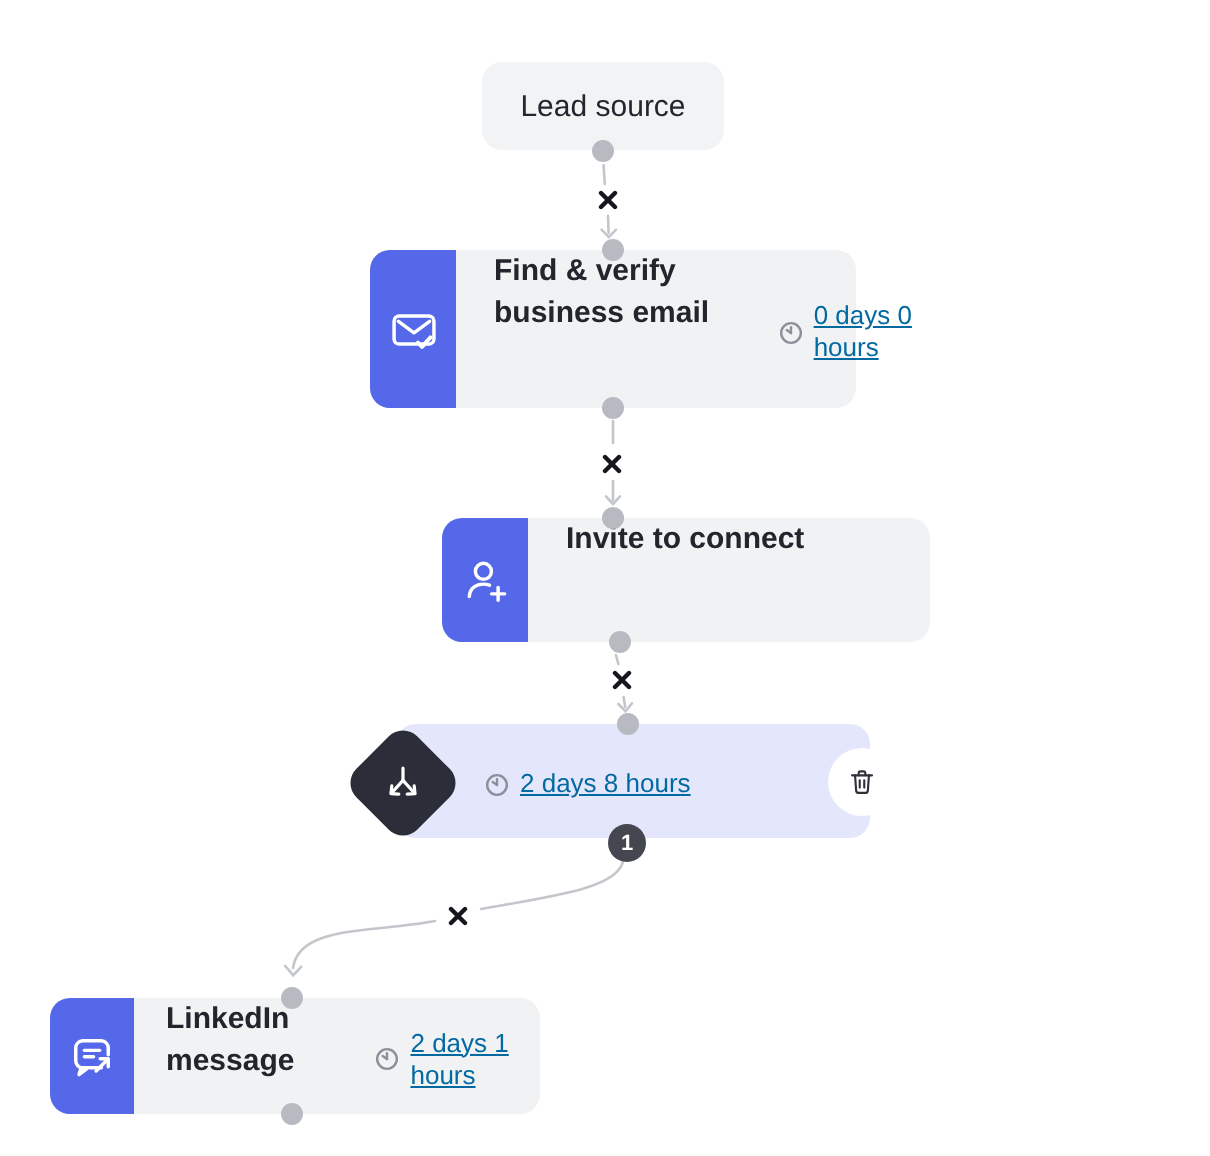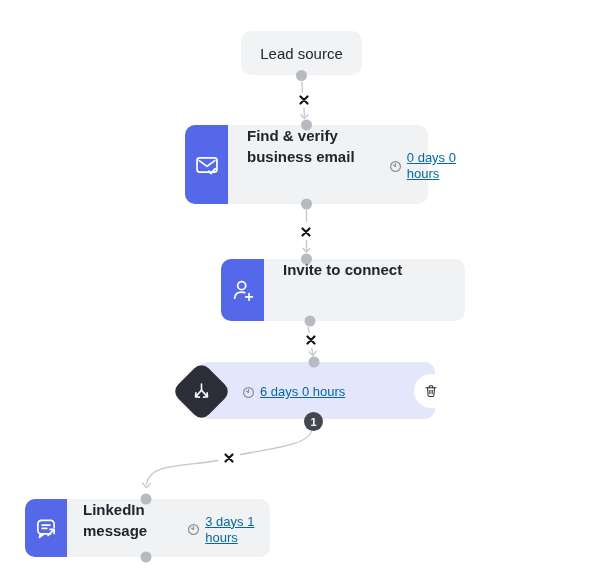--- a/index.html
+++ b/index.html
@@ -87,21 +87,21 @@
   </div>
 
   <div class="node lavender" style="left:198px;top:362px;width:237px;height:57px;">
     <div class="content" style="padding-left:44px;">
       <div class="delay">
         <svg width="13" height="13" viewBox="0 0 14 14" fill="none" stroke="#8b909a" stroke-width="1.3" stroke-linecap="round">
           <circle cx="7" cy="7" r="5.3"></circle>
             <path d="M7 7V3.9"></path>
             <path d="M7 7L4.7 5.4"></path>
         </svg>
-        <span>6 days 0 hours</span>
+        <span>2 days 8 hours</span>
       </div>
     </div>
   </div>
 
   <div class="diamond">
     <span class="inner">
       <svg width="24" height="24" viewBox="0 0 24 24" fill="none" stroke="#ffffff" stroke-width="1.6" stroke-linecap="round" stroke-linejoin="round">
         <path d="M12 3.8V10"></path>
         <path d="M12 10L6.2 16.4"></path>
           <polyline points="6.4,12.7 6,16.6 9.9,16.9"></polyline>
@@ -135,21 +135,21 @@
       </svg>
     </div>
     <div class="content" style="padding-left:16px;">
       <div class="title">LinkedIn message</div>
       <div class="delay">
         <svg width="13" height="13" viewBox="0 0 14 14" fill="none" stroke="#8b909a" stroke-width="1.3" stroke-linecap="round">
           <circle cx="7" cy="7" r="5.3"></circle>
             <path d="M7 7V3.9"></path>
             <path d="M7 7L4.7 5.4"></path>
         </svg>
-        <span>3 days 1 hours</span>
+        <span>2 days 1 hours</span>
       </div>
     </div>
   </div>
 
   <svg class="overlay" width="605" height="578" viewBox="0 0 605 578">
     <g stroke="#c3c6cb" stroke-width="1.3" fill="none" stroke-linecap="round">
 
       <path d="M301.8 82.5 L302.4 92"></path>
       <path d="M304 108 L304.3 116.5"></path>
       <polyline points="300.8,114.8 304.4,118.6 308,114.8"></polyline>

